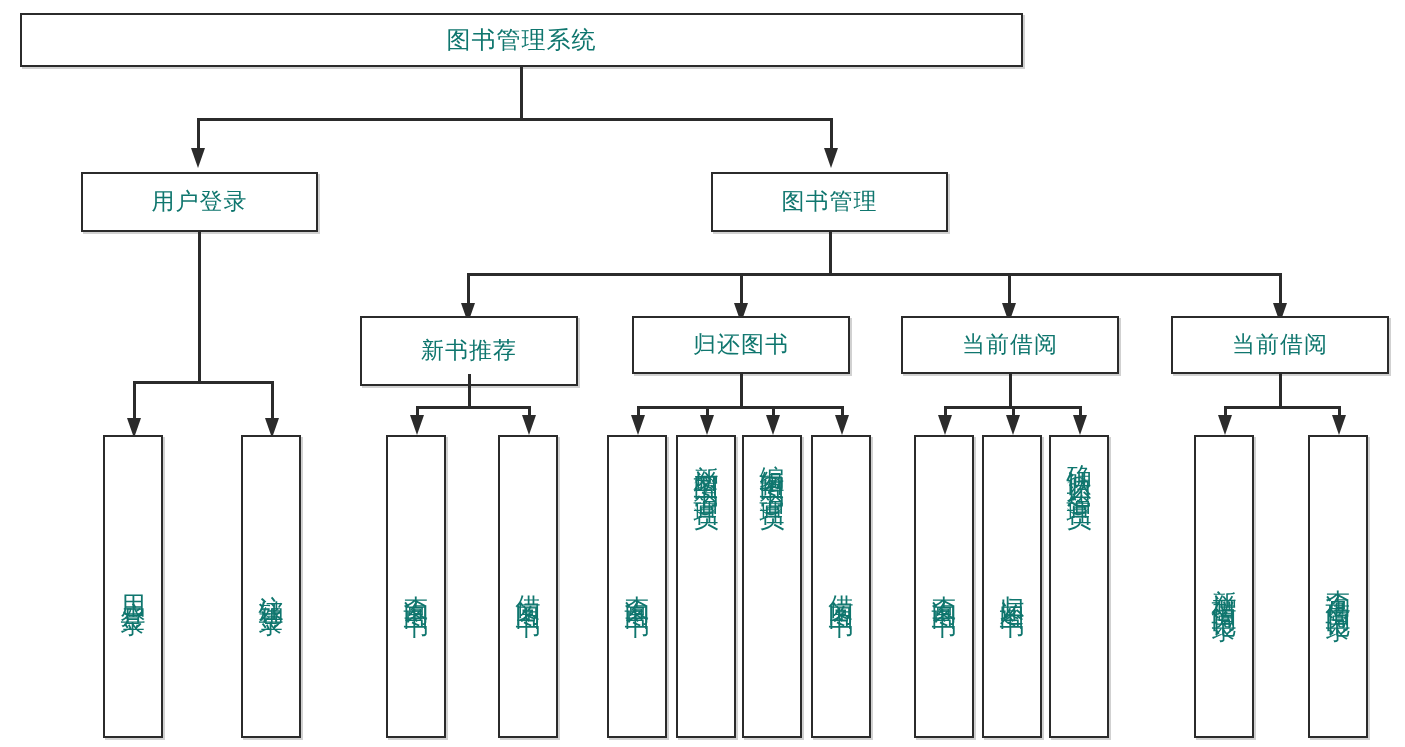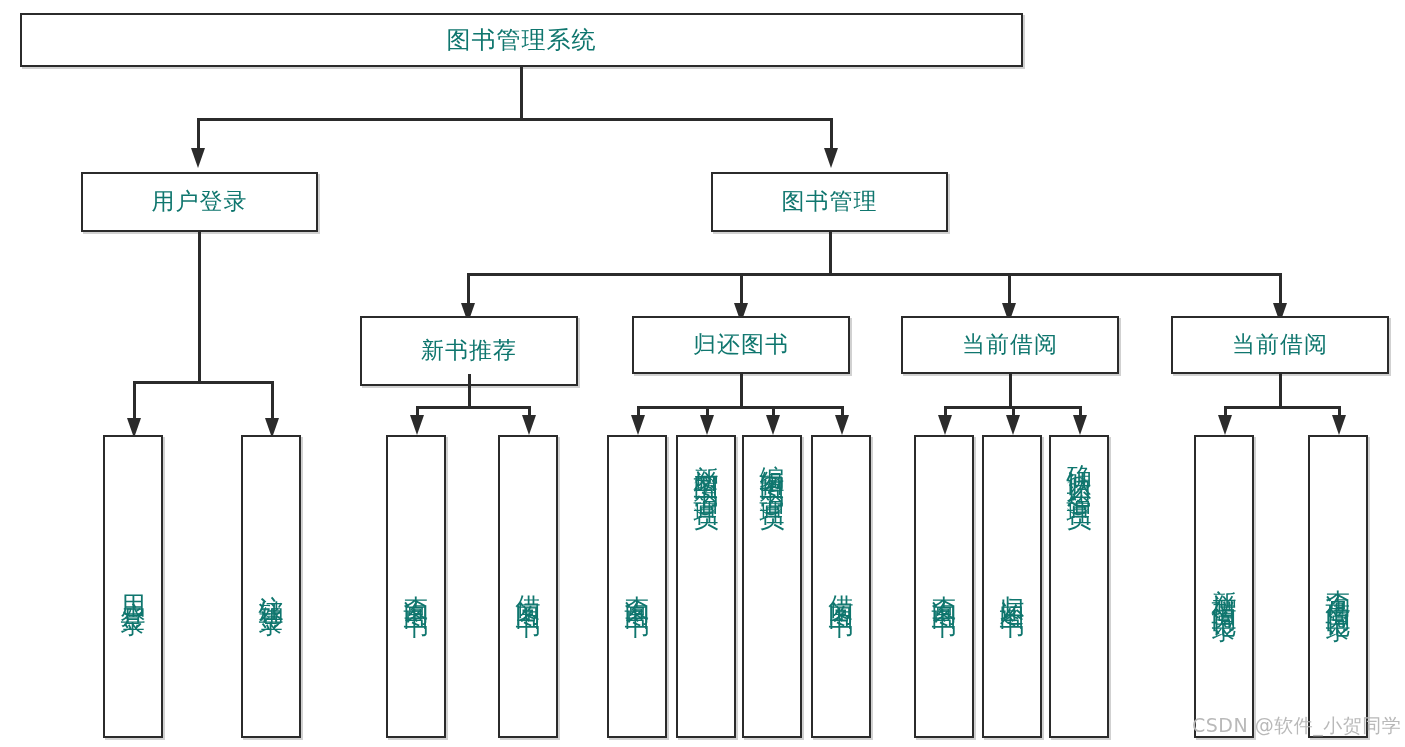--- a/index.html
+++ b/index.html
@@ -194,14 +194,13 @@
     <span class="lbl">确认归还（管理员）</span>
   </div>
 
   <div class="node v mid" style="left:1194px;top:435px;width:60px;height:303px;">
     <span class="lbl">新增借阅记录</span>
   </div>
   <div class="node v mid" style="left:1308px;top:435px;width:60px;height:303px;">
     <span class="lbl">查询借阅记录</span>
   </div>
 
-  <div id="watermark">CSDN @软件_小贺同学</div>
 </div>
 
 </body></html>

